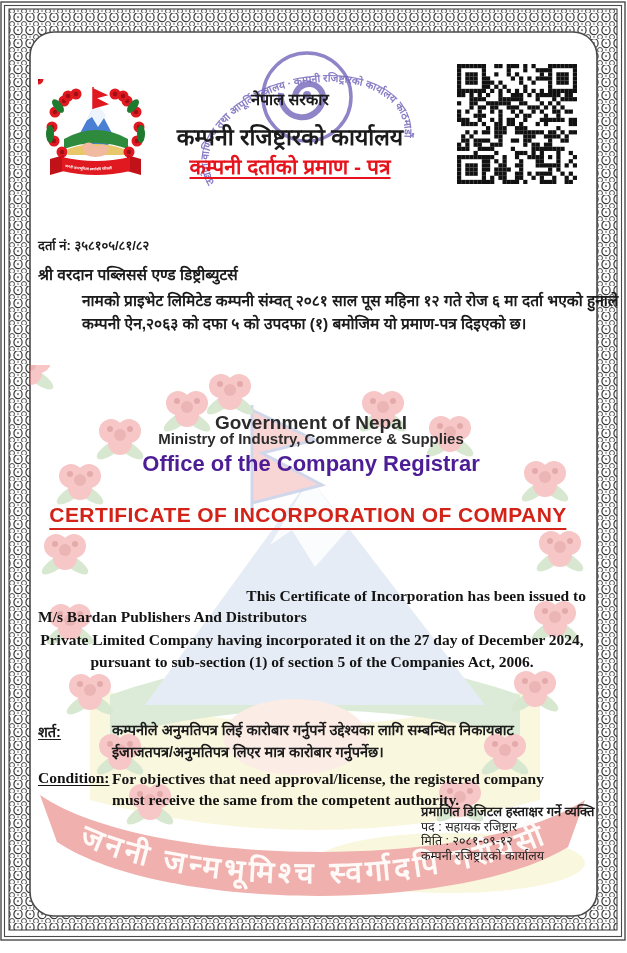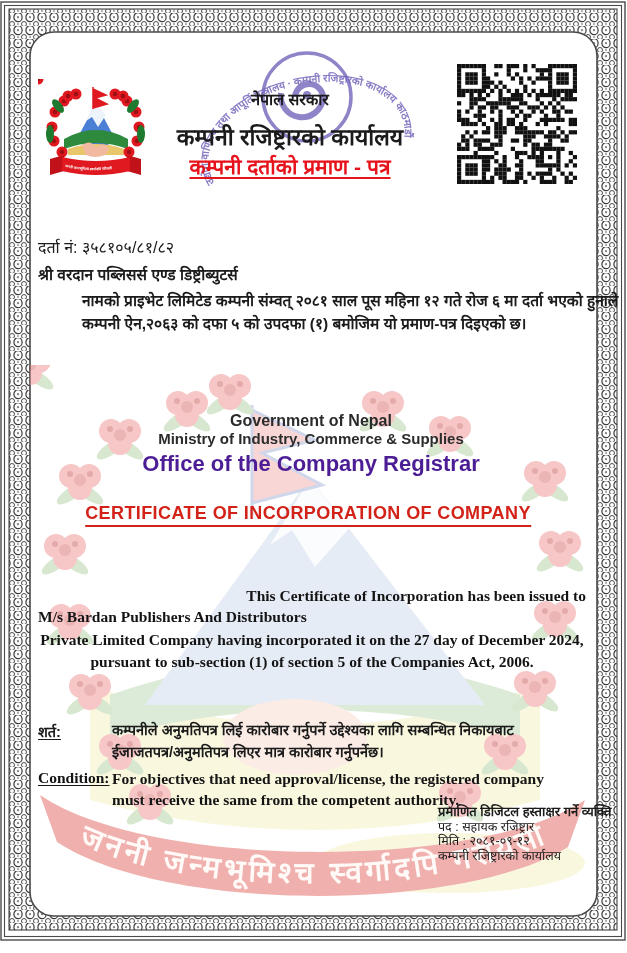--- a/index.html
+++ b/index.html
@@ -6,38 +6,38 @@
   .page{position:relative;width:627px;height:953px;background:#fff;overflow:hidden;
         font-family:"Liberation Sans",sans-serif;color:#1b1b1b;}
   svg.frame,svg.watermark{position:absolute;left:0;top:0;}
   .abs{position:absolute;}
   .ctr{transform:translateX(-50%);white-space:nowrap;}
   .ne{font-family:"Liberation Sans",sans-serif;}
   .hdr-l1{font-size:16px;font-weight:700;}
   .hdr-l2{font-size:15px;font-weight:700;}
   .hdr-l3{font-size:23px;font-weight:700;}
   .hdr-l4{font-size:21px;font-weight:800;color:#e6131c;text-decoration:underline;text-decoration-thickness:2px;text-underline-offset:3px;}
-  .ne-reg{font-size:16px;font-weight:400;}
+  .ne-reg{font-size:13px;font-weight:700;}
   .ne-comp{font-size:15.5px;font-weight:700;}
   .ne-body{font-size:15.5px;font-weight:600;line-height:1.48;width:548px;margin-left:44px;}
-  .en-l1{font-size:16px;font-weight:700;color:#2b2b2b;}
+  .en-l1{font-size:19px;font-weight:700;color:#2b2b2b;}
   .en-l2{font-size:15px;font-weight:700;color:#2b2b2b;}
   .en-l3{font-size:22px;font-weight:700;color:#4c1d95;}
-  .en-title{font-size:18px;font-weight:800;color:#d32218;letter-spacing:.4px;
+  .en-title{font-size:21px;font-weight:800;color:#d32218;letter-spacing:.4px;
             border-bottom:2px solid #d32218;padding-bottom:1px;}
   .serif{font-family:"Liberation Serif",serif;font-weight:700;color:#141414;}
   .en-regno{font-size:15px;}
   .en-issued{width:548px;text-align:right;font-size:15.5px;}
   .en-comp{font-size:15.5px;}
   .en-body{width:548px;font-size:15.5px;line-height:1.4;text-align:center;}
   .cond-label-ne{font-size:14.5px;font-weight:800;text-decoration:underline;text-underline-offset:2px;}
   .cond-text-ne{width:460px;font-size:14.5px;font-weight:600;line-height:1.55;}
   .cond-label-en{font-size:15.5px;text-decoration:underline;text-underline-offset:2px;}
   .cond-text-en{width:462px;font-size:15.5px;line-height:1.38;}
-  .sig{font-size:12.5px;line-height:14.5px;white-space:nowrap;margin-left:17px;}
+  .sig{font-size:12.5px;line-height:14.5px;white-space:nowrap;}
   .sig .s1{font-weight:800;font-size:13px;}
 </style>
 </head>
 <body>
 
 <div class="page">
 
   <svg class="frame" width="627" height="953">
     <defs>
       <pattern id="lace" width="12" height="13" patternUnits="userSpaceOnUse">

